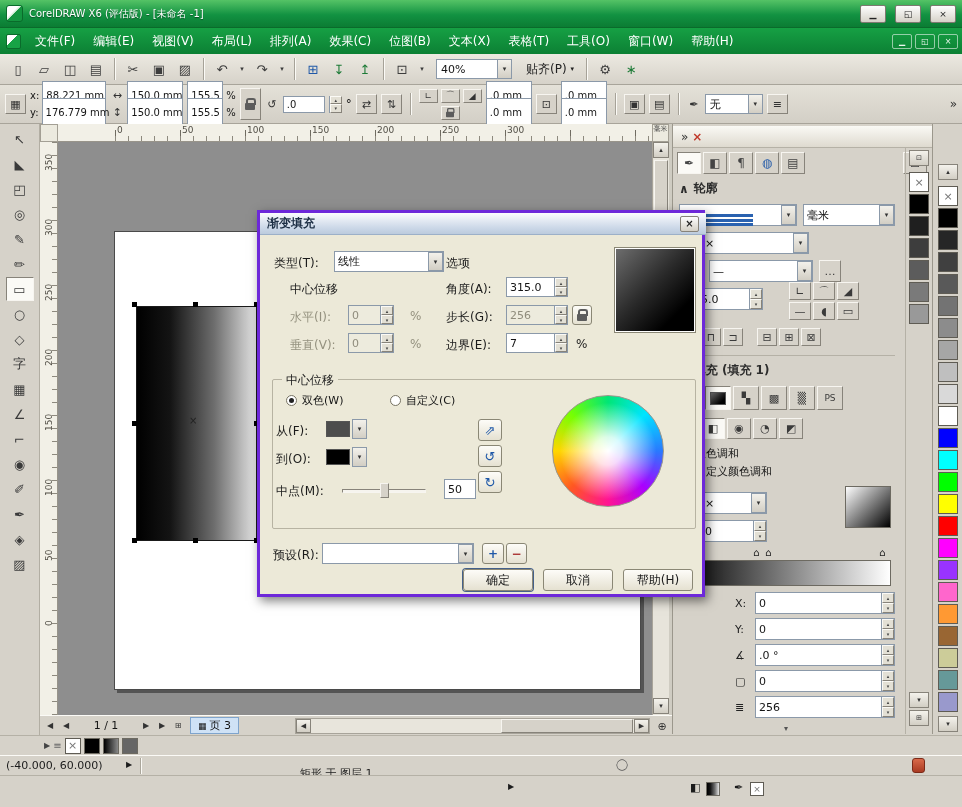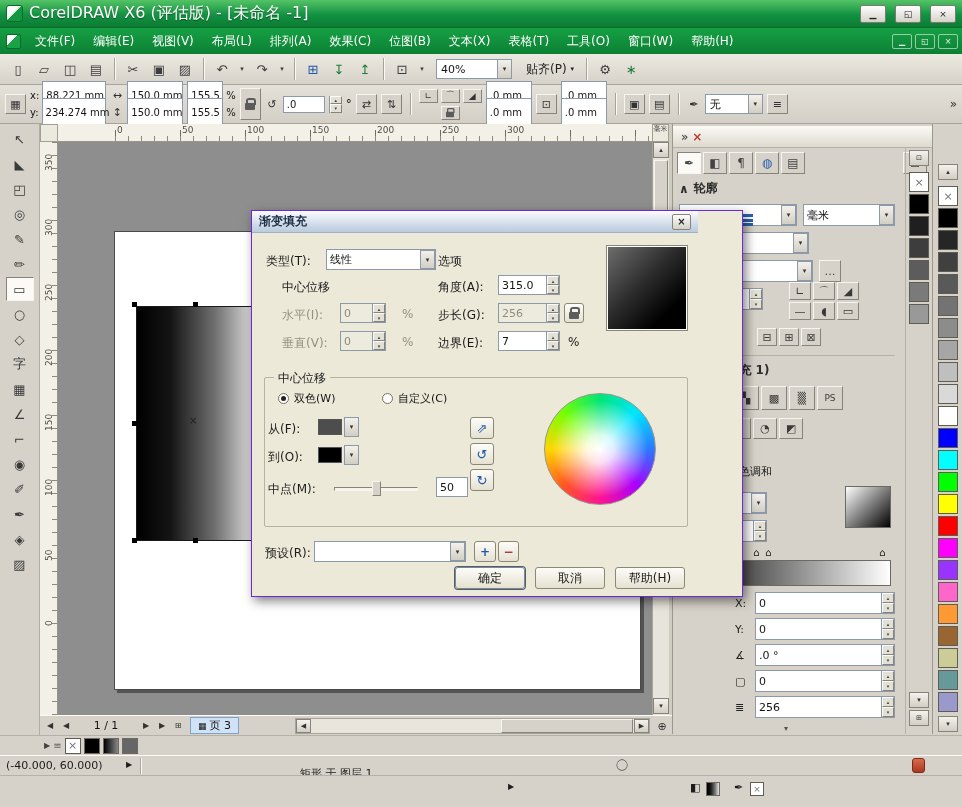--- a/index.html
+++ b/index.html
@@ -1,20 +1,20 @@
 <!DOCTYPE html>
 <html><head>
 <meta charset="utf-8">
 <style>
 *{margin:0;padding:0;box-sizing:border-box}
 html,body{width:962px;height:807px;overflow:hidden}
 body{position:relative;font-family:"DejaVu Sans","Liberation Sans",sans-serif;font-size:12px;color:#141414;background:#d6d2c9}
 
 #titlebar{position:absolute;left:0;top:0;width:962px;height:28px;background:linear-gradient(#55c366,#129242 55%,#0b7c33);display:flex;align-items:center;padding:0 6px;gap:6px;border-bottom:1px solid #0a6b2b}
-#titlebar .title-text{color:#fff;font-size:16px;text-shadow:0 1px 1px rgba(0,0,0,.45);flex:1;white-space:nowrap;overflow:hidden}
+#titlebar .title-text{color:#fff;font-size:10px;text-shadow:0 1px 1px rgba(0,0,0,.45);flex:1;white-space:nowrap;overflow:hidden}
 .app-logo{width:17px;height:17px;border-radius:3px;background:linear-gradient(135deg,#ffffff 38%,#bfe6c6 48%,#149540 50%);border:1px solid #0a6b2b}
 .winbtn{width:26px;height:18px;margin-left:3px;display:flex;align-items:center;justify-content:center;font-size:9px;color:#222;background:linear-gradient(#fefefe,#d6d2c8);border:1px solid #7d7970;border-radius:2px}
 #menubar{position:absolute;left:0;top:28px;width:962px;height:26px;background:linear-gradient(#16a044,#0c8034);display:flex;align-items:center;color:#fff;padding:0 4px}
 .mitem{padding:0 9px;line-height:26px;font-size:12px;white-space:nowrap}
 .mini-logo{width:15px;height:15px;margin:0 5px 0 2px;border-radius:2px;background:linear-gradient(135deg,#ffffff 40%,#17a346 42%);border:1px solid #0a6b2b}
 .docbtn{width:20px;height:15px;display:flex;align-items:center;justify-content:center;font-size:8px;color:#eef7f0;border:1px solid rgba(255,255,255,.55);margin-left:3px;border-radius:2px}
 
 #toolbar{position:absolute;left:0;top:54px;width:962px;height:31px;background:linear-gradient(#ece9e1,#d6d2c9);border-bottom:1px solid #a8a49a;display:flex;align-items:center;padding:0 6px;gap:2px}
 .tbtn{width:24px;height:24px;display:flex;align-items:center;justify-content:center;font-size:13px;color:#3d3d3d;border-radius:2px}
 .tbtn.narrow{width:12px;font-size:7px}
@@ -84,21 +84,21 @@
 
 #pagenav{position:absolute;left:40px;top:715px;width:632px;height:20px;background:#d6d2c9;border-top:1px solid #fbfaf6;display:flex;align-items:center;padding:0 2px}
 .navbtn{width:16px;height:16px;display:flex;align-items:center;justify-content:center;font-size:8px;color:#333}
 .pagetab{display:flex;align-items:center;gap:3px;height:17px;padding:0 7px;background:#cfe2f6;border:1px solid #7fa4cc;font-size:11px;margin-left:4px}
 #swatchrow{position:absolute;left:0;top:735px;width:962px;height:20px;background:#d6d2c9;border-top:1px solid #b5b1a6;display:flex;align-items:center;padding:0 4px;gap:3px}
 #statusrow{position:absolute;left:0;top:755px;width:962px;height:20px;background:#d6d2c9;border-top:1px solid #fbfaf6;font-size:11px}
 #profilerow{position:absolute;left:0;top:775px;width:962px;height:32px;background:#d6d2c9;border-top:1px solid #b5b1a6;font-size:11px}
 .statxt{position:absolute;white-space:nowrap;color:#1c1c1c}
 .vline{position:absolute;top:2px;width:1px;height:16px;background:#aaa69b;box-shadow:1px 0 0 #fbfaf6}
 
-#dialog{position:absolute;left:251px;top:210px;width:492px;height:387px;background:#ece9d8;border:1px solid #6d28d9;box-shadow:3px 4px 10px rgba(0,0,0,.5);z-index:60}
+#dialog{position:absolute;left:257px;top:210px;width:448px;height:387px;background:#ece9d8;border:3px solid #6d28d9;box-shadow:3px 4px 10px rgba(0,0,0,.5);z-index:60}
 .dtitle{position:absolute;left:0;top:0;width:446px;height:22px;background:linear-gradient(#fbfcfe,#ccd8e8 70%,#bccbdd);border-bottom:1px solid #9cb0c8;display:flex;align-items:center;padding:0 7px;font-weight:bold;color:#1d2f45;font-size:12px}
 .dclose{margin-left:auto;width:19px;height:16px;display:flex;align-items:center;justify-content:center;font-size:10px;background:linear-gradient(#fdfdfd,#d4d0c6);border:1px solid #87837a;border-radius:2px;color:#222}
 .glabel{position:absolute;font-size:12px;color:#1b1b1b;white-space:nowrap}
 .glabel.dis{color:#94917f}
 .dfield{position:absolute;height:20px;background:#fff;border:1px solid #8b99a9;display:flex;align-items:stretch;font-size:11px}
 .dfield .val{flex:1;display:flex;align-items:center;padding:0 3px}
 .dfield.dis{background:#edebdd;color:#8f8c7c}
 .gbox{position:absolute;border:1px solid #b7b3a2;border-radius:2px}
 .gboxlbl{position:absolute;background:#ece9d8;padding:0 4px;font-size:12px;color:#1b1b1b}
 .dbtn{position:absolute;display:flex;align-items:center;justify-content:center;font-size:12px;background:linear-gradient(#fdfcf8,#e5e1d1);border:1px solid #8a8775;border-radius:3px;color:#1b1b1b}
@@ -232,21 +232,21 @@
   <span class="pbtn">
       <span>▦</span>
     </span>
   <div class="stack">
     <div class="prow">
         <span>x:</span>
         <span class="pfield" style="width:64px">88.221 mm</span>
       </div>
     <div class="prow">
         <span>y:</span>
-        <span class="pfield" style="width:64px">234.274 mm</span>
+        <span class="pfield" style="width:64px">176.779 mm</span>
       </div>
   </div>
   <div class="stack">
     <div class="prow">
         <span class="pico">↔</span>
         <span class="pfield" style="width:56px">150.0 mm</span>
       </div>
     <div class="prow">
         <span class="pico">↕</span>
         <span class="pfield" style="width:56px">150.0 mm</span>

